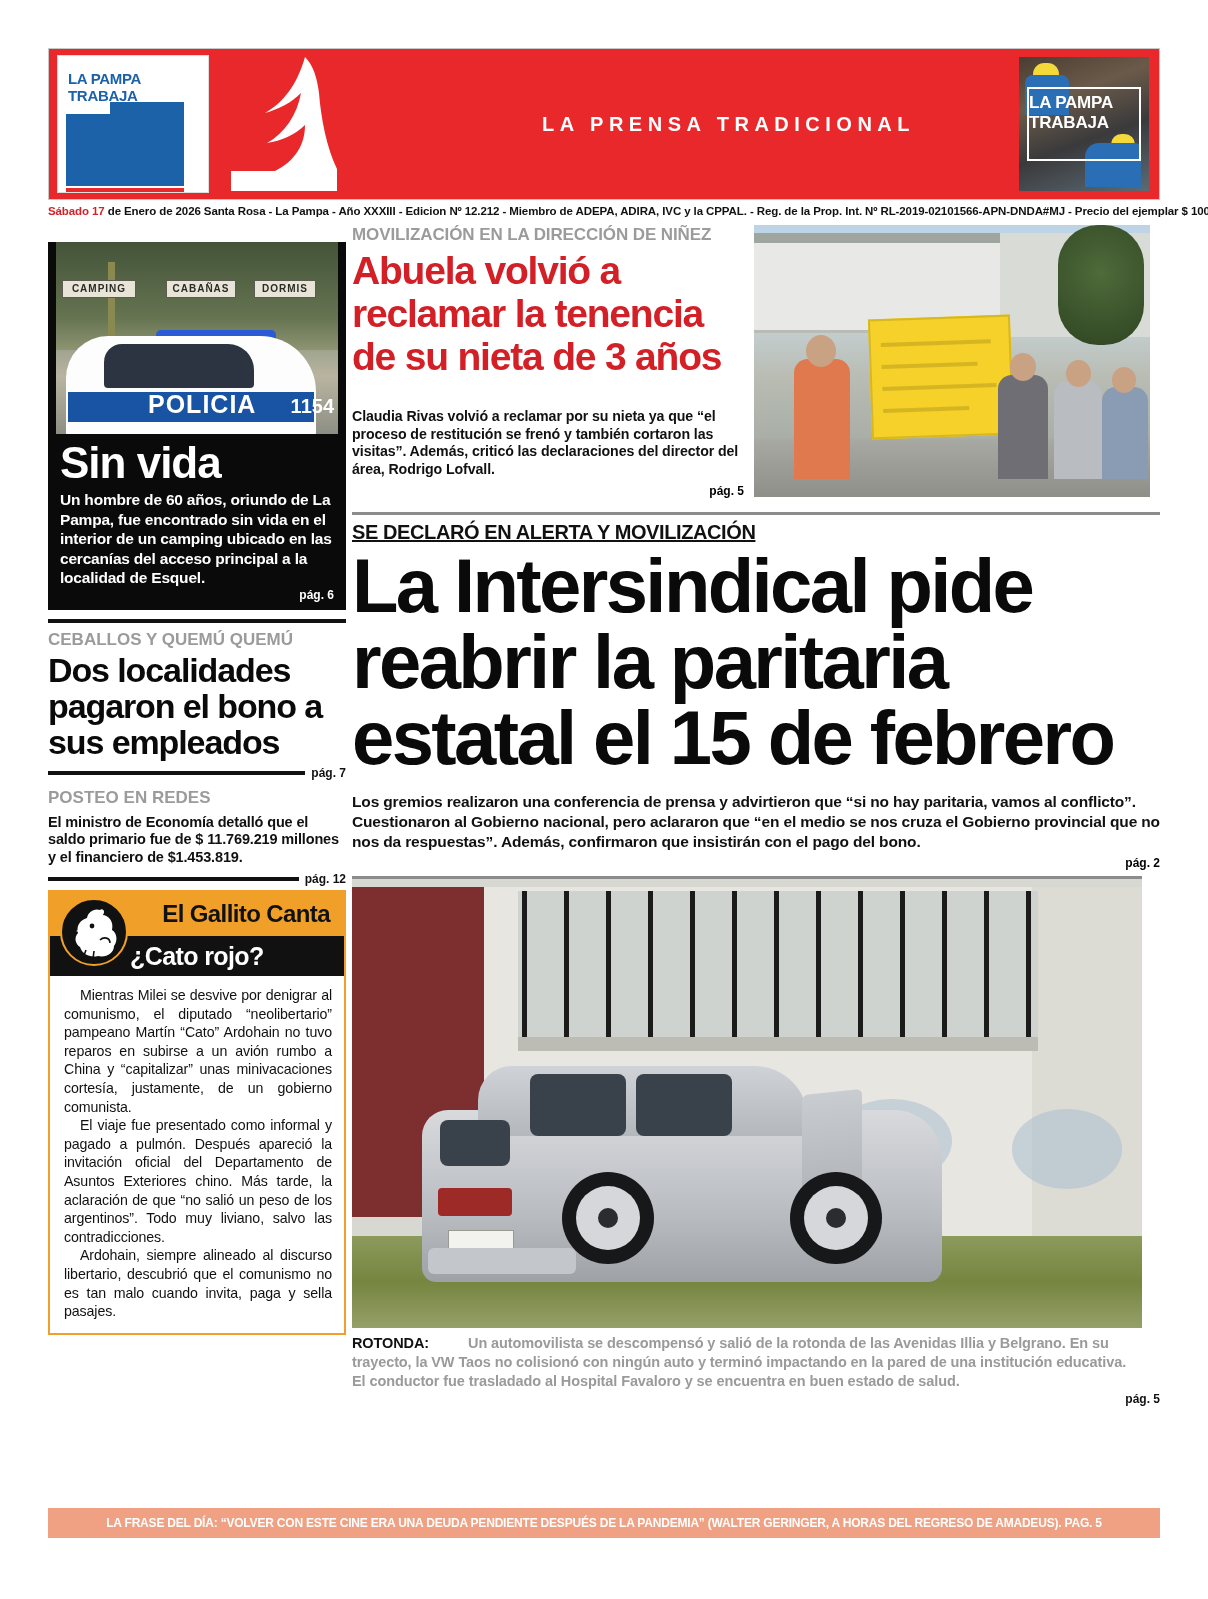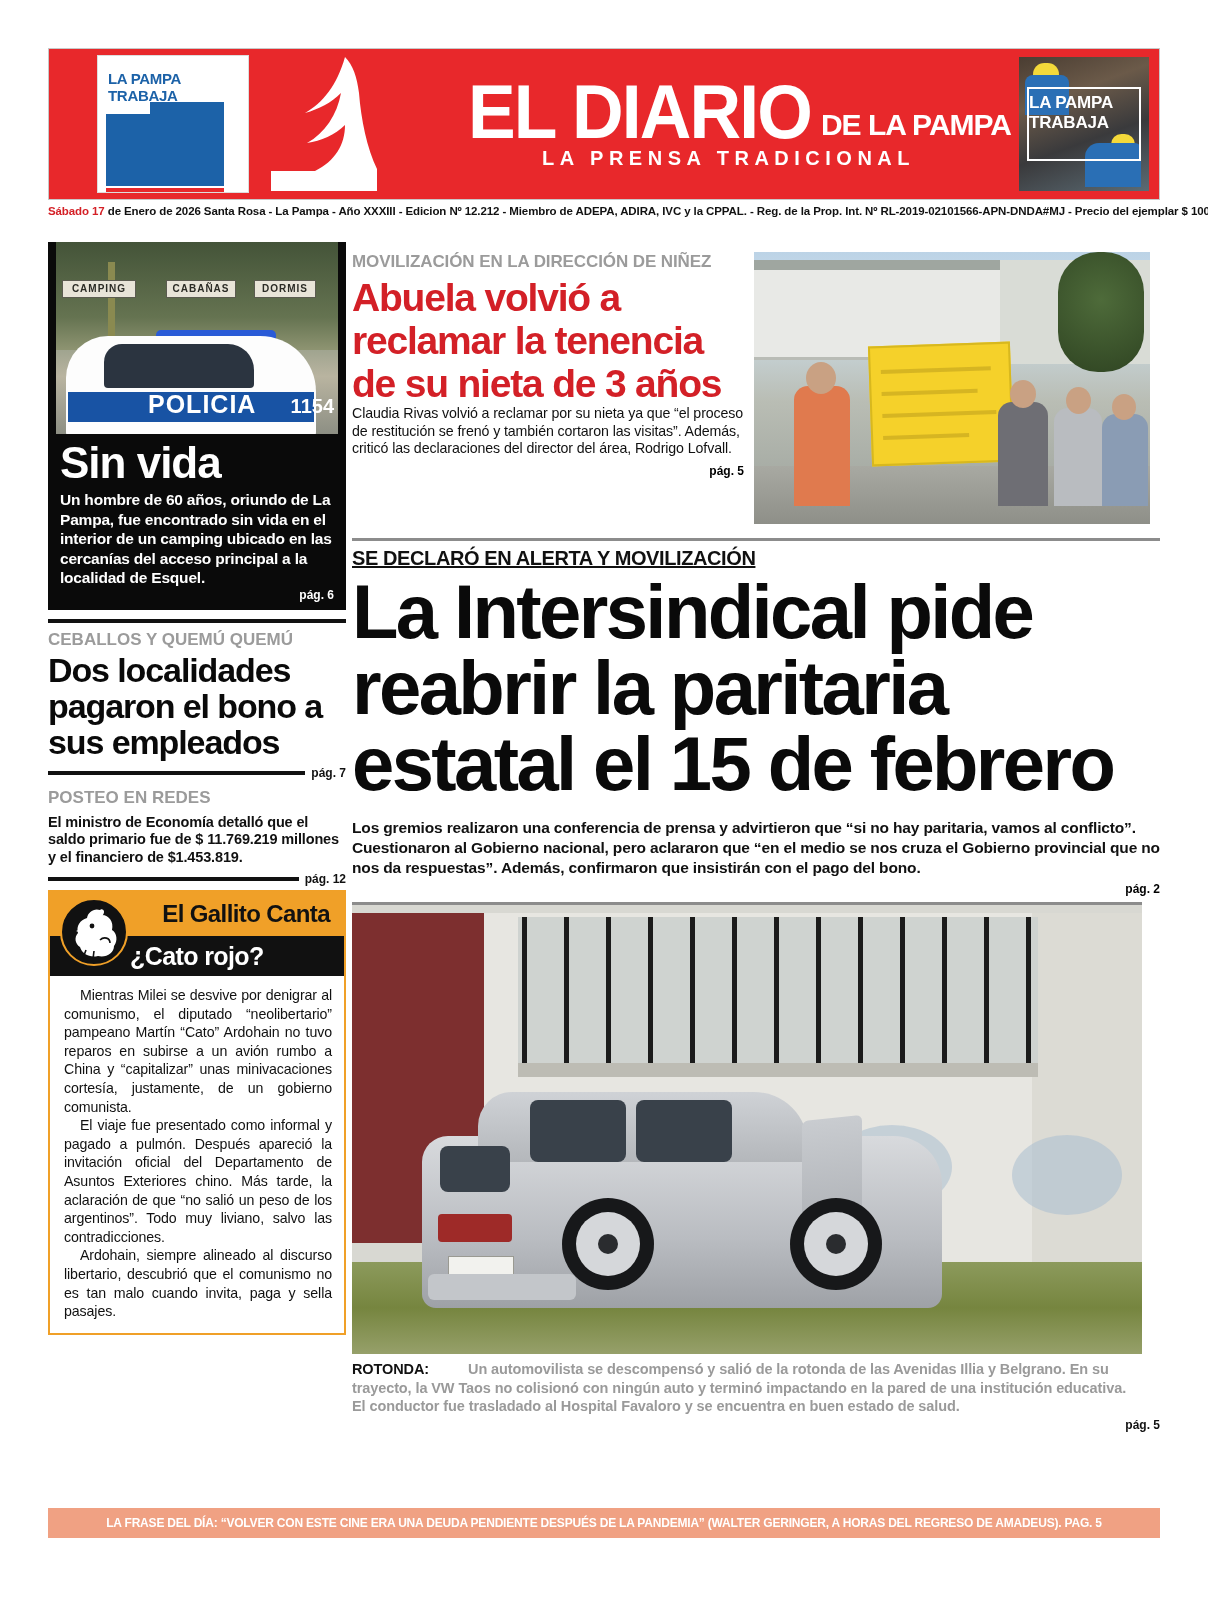--- a/index.html
+++ b/index.html
@@ -10,21 +10,21 @@
     overflow: hidden;
   }
   .page { position: relative; width: 1208px; height: 1599px; background:#fff; }
 
   
   .masthead {
     position: absolute; left: 48px; top: 48px;
     width: 1112px; height: 152px;
     background: #e8282b;
     border: 1px solid #c8c8c8;
-    display: flex; align-items: stretch; padding-left: 40px;
+    display: flex; align-items: stretch;
   }
   .mh-left-logo {
     width: 152px; margin: 6px 0 6px 8px; background: #ffffff;
     position: relative; overflow: hidden;
     border: 1px solid #ddd;
   }
   .mh-left-logo .lp-blue {
     position:absolute; left:8px; bottom:6px; width:118px; height:72px;
     background:#1c62a8;
   }
@@ -190,35 +190,35 @@
     overflow:hidden;
   }
   .rooster { position:absolute; left:8px; top:6px; width:52px; height:56px; }
   .gallito-body { padding:10px 12px 12px 14px; }
   .gallito-body p {
     font-size:14.2px; line-height:18.6px; color:#111; text-align:justify;
     text-indent:16px; letter-spacing:-0.1px;
   }
 
   
-  .col-right { position:absolute; left:352px; top:252px; width:808px; }
+  .col-right { position:absolute; left:352px; top:225px; width:808px; }
 
   .abuela { display:flex; gap:10px; }
   .abuela-text { width:392px; }
   .abuela-kicker {
     color:#9b9b9b; font-size:17px; font-weight:bold; text-transform:uppercase;
     letter-spacing:-0.1px;
   }
   .abuela-title {
     color:#d32027; font-size:39px; font-weight:bold; line-height:43px;
     letter-spacing:-1.2px; margin-top:4px;
   }
   .abuela-lead {
-    color:#111; font-size:14.2px; font-weight:normal; line-height:17.6px;
-    margin-top:0; letter-spacing:-0.1px;
+    color:#111; font-size:14.2px; font-weight:bold; line-height:17.6px;
+    margin-top:30px; letter-spacing:-0.1px;
   }
   .abuela-photo {
     width:396px; height:272px; position:relative; overflow:hidden;
     background: linear-gradient(180deg,#bcd3e6 0%, #cfe0ec 22%, #b9bdb4 55%, #9aa09a 100%);
   }
   .ap-building {
     position:absolute; left:0; top:16px; width:62%; height:92px;
     background:#e8e9e6; border-bottom:3px solid #b9bcb6;
   }
   .ap-bldg2 {
@@ -354,24 +354,20 @@
       <div class="lp-bar"></div>
     </div>
 
     <div class="mh-flame">
       <svg width="160" height="150" viewBox="0 0 160 150" aria-hidden="true">
         <path d="M96 8 C88 36, 74 54, 56 64 C70 60, 82 54, 92 44 C88 66, 76 84, 58 94 C72 92, 86 86, 96 76 C96 96, 86 112, 66 122 L22 122 L22 142 L128 142 L128 120 C118 100, 112 70, 110 44 C108 28, 104 16, 96 8 Z" fill="#ffffff"></path>
       </svg>
     </div>
 
     <div class="mh-title">
-      <div class="mh-title-row">
-        <div class="mh-eldiario">EL DIARIO</div>
-        <div class="mh-delapampa">DE LA PAMPA</div>
-      </div>
       <div class="mh-sub">LA PRENSA TRADICIONAL</div>
     </div>
 
     <div class="mh-right-ad">
       <div class="helmet"></div>
       <div class="worker1"></div>
       <div class="helmet2"></div>
       <div class="worker2"></div>
       <div class="ad-frame"></div>
       <div class="ad-txt">

